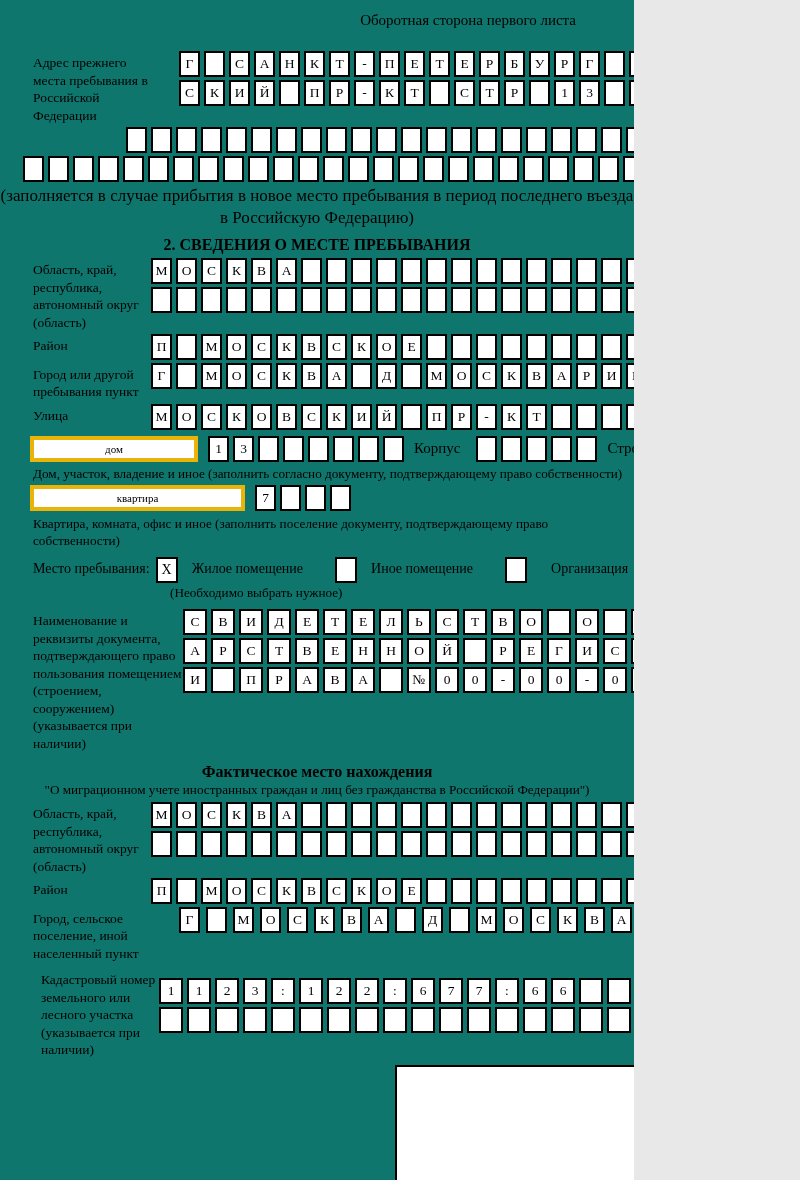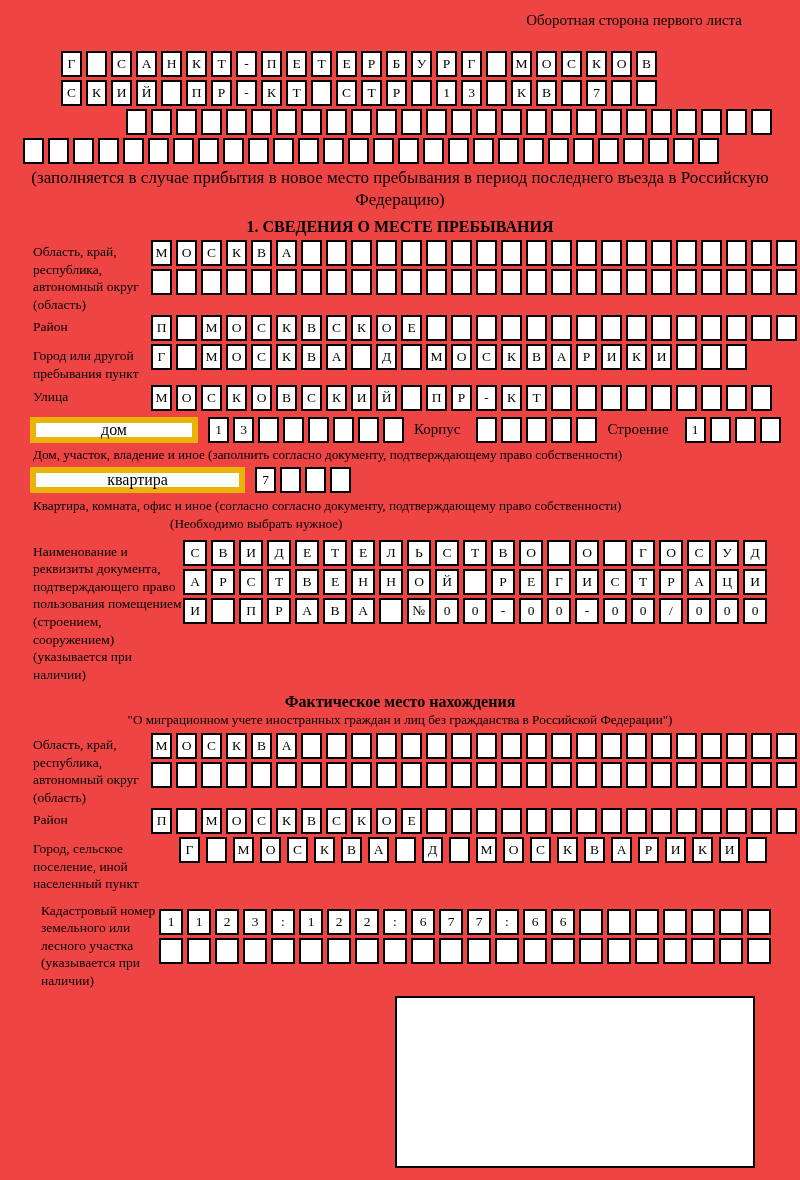--- a/index.html
+++ b/index.html
@@ -1,17 +1,17 @@
 <!DOCTYPE html>
 <html><head>
 <meta charset="utf-8">
 <style>
   html,body{margin:0;padding:0;background:#e8e8e8;}
   .page{
-    width:800px;height:1180px;background:#ef4444;color:#000;
+    width:634px;height:1180px;background:#0f766e;color:#000;
     font-family:"Liberation Serif","DejaVu Serif",serif;
     position:relative;overflow:hidden;box-sizing:border-box;
     padding-top:12px;
   }
   .hdr{
     text-align:right;padding-right:58px;font-size:15px;
   }
   .content{margin-left:33px;margin-right:12px;}
   .field{display:flex;align-items:flex-start;}
   .flabel{
@@ -32,23 +32,23 @@
   .note{
     text-align:center;font-size:17px;line-height:1.3;margin-top:3px;
   }
   .sec-title{
     text-align:center;font-weight:bold;font-size:16px;margin-top:7px;
   }
   .caption{
     font-size:13.2px;margin-left:33px;margin-top:3px;line-height:1.3;
   }
   .widebox{
-    box-sizing:border-box;border:6px solid #eab308;height:26px;
+    box-sizing:border-box;border:4px solid #eab308;height:26px;
     display:flex;align-items:center;justify-content:center;
-    font-size:16px;background:#fff;flex:0 0 auto;
+    font-size:11px;background:#fff;flex:0 0 auto;
   }
   .inline-lbl{font-size:15px;padding:4px 16px 0 10px;white-space:nowrap;}
   .chkrow{display:flex;align-items:flex-start;margin-left:33px;margin-top:8px;}
   .chk{
     width:22px;height:26px;box-sizing:border-box;border:2px solid #000;
     display:flex;align-items:center;justify-content:center;font-size:14px;
     flex:0 0 auto;margin:0 14px 0 6px;background:#fff;
   }
   .chklbl{font-size:14px;padding-top:4px;margin-right:26px;white-space:nowrap;}
   .chkmain{font-size:14px;padding-top:4px;white-space:nowrap;}
@@ -64,20 +64,21 @@
 </style>
 </head>
 <body>
 
 <div class="page">
 
   <div class="hdr">Оборотная сторона первого листа</div>
 
   <div class="content mt22">
     <div class="field">
+      <div class="flabel">Адрес прежнего места пребывания в Российской Федерации</div>
       <div class="rows" style="margin-left:28px;">
         <div class="cells">
             <span class="cell">Г</span>
             <span class="cell"></span>
             <span class="cell">С</span>
             <span class="cell">А</span>
             <span class="cell">Н</span>
             <span class="cell">К</span>
             <span class="cell">Т</span>
             <span class="cell">-</span>
@@ -180,21 +181,21 @@
         <span class="cell"></span>
         <span class="cell"></span>
         <span class="cell"></span>
         <span class="cell"></span>
         <span class="cell"></span>
         <span class="cell"></span>
       </div>
   </div>
   <div class="note">(заполняется в случае прибытия в новое место пребывания в период последнего въезда в Российскую Федерацию)</div>
 
-  <div class="sec-title">1. СВЕДЕНИЯ О МЕСТЕ ПРЕБЫВАНИЯ</div>
+  <div class="sec-title">2. СВЕДЕНИЯ О МЕСТЕ ПРЕБЫВАНИЯ</div>
 
   <div class="content mt4">
     <div class="field">
       <div class="flabel">Область, край, республика, автономный округ (область)</div>
       <div class="rows">
         <div class="cells">
             <span class="cell">М</span>
             <span class="cell">О</span>
             <span class="cell">С</span>
             <span class="cell">К</span>
@@ -378,22 +379,31 @@
 
   <div class="mt3" style="display:flex;align-items:flex-start;margin-left:30px;">
     <div class="widebox" style="width:215px;">квартира</div>
     <div class="cells" style="margin-left:10px;">
         <span class="cell">7</span>
         <span class="cell"></span>
         <span class="cell"></span>
         <span class="cell"></span>
       </div>
   </div>
-  <div class="caption mt4">Квартира, комната, офис и иное (согласно согласно документу, подтверждающему право собственности)</div>
-
+  <div class="caption mt4">Квартира, комната, офис и иное (заполнить поселение документу, подтверждающему право собственности)</div>
+
+  <div class="chkrow">
+    <div class="chkmain">Место пребывания:</div>
+    <div class="chk">X</div>
+    <div class="chklbl">Жилое помещение</div>
+    <div class="chk"></div>
+    <div class="chklbl">Иное помещение</div>
+    <div class="chk" style="margin-right:24px;"></div>
+    <div class="chklbl">Организация</div>
+  </div>
   <div class="small-note">(Необходимо выбрать нужное)</div>
 
   <div class="content mt8">
     <div class="field">
       <div class="flabel w150">Наименование и реквизиты документа, подтверждающего право пользования помещением (строением, сооружением) (указывается при наличии)</div>
       <div class="rows">
         <div class="cells wide">
             <span class="cell">С</span>
             <span class="cell">В</span>
             <span class="cell">И</span>

